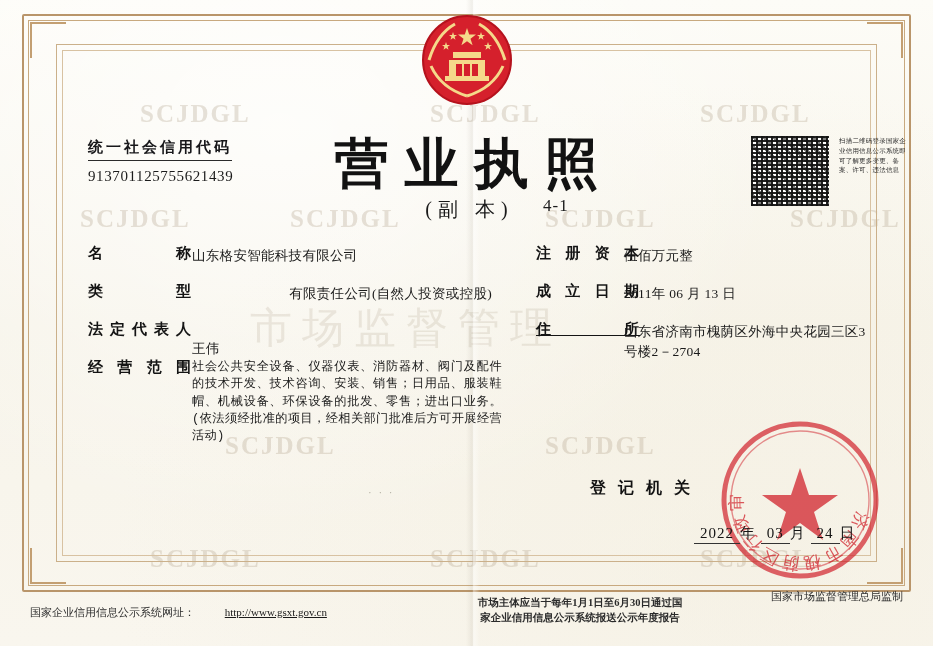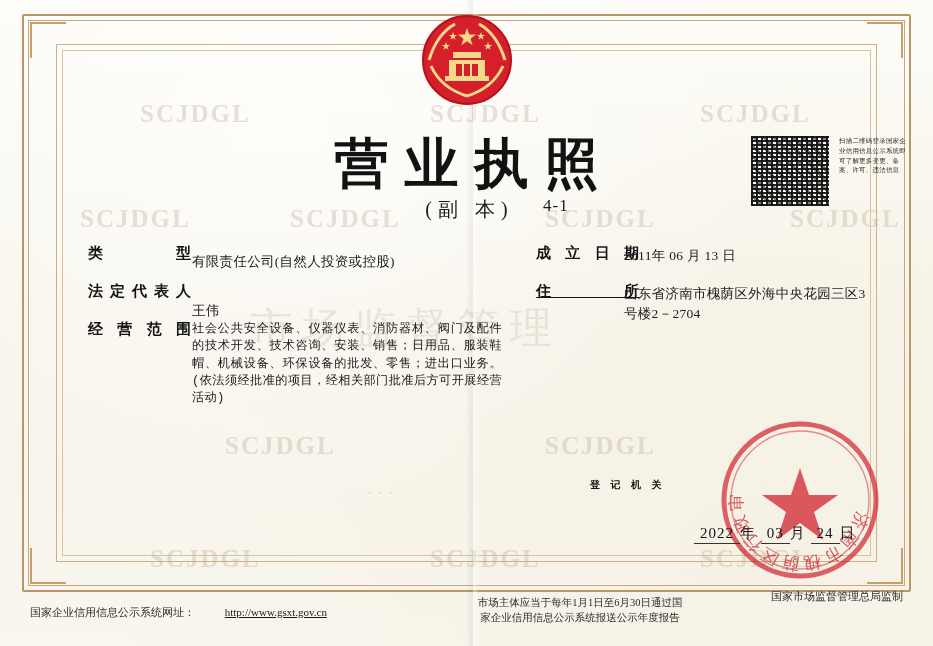--- a/index.html
+++ b/index.html
@@ -237,21 +237,21 @@
     line-height: 1.42;
     text-align: justify;
     font-family: Liberation Mono, monospace;
   }
 
   
   .registry-label {
     position: absolute;
     left: 590px;
     top: 478px;
-    font-size: 10px;
+    font-size: 16px;
     font-weight: bold;
     letter-spacing: 4px;
     color: #131313;
   }
   .registry-date {
     position: absolute;
     left: 694px;
     top: 524px;
     font-size: 15px;
     letter-spacing: 1px;
@@ -291,20 +291,21 @@
   }
   .footer-center {
     position: absolute;
     left: 455px;
     bottom: 8px;
     width: 250px;
     text-align: center;
     font-size: 10.5px;
     line-height: 1.5;
     color: #2b2b2b;
+    font-weight: bold;
   }
   .footer-right {
     position: absolute;
     right: 30px;
     bottom: 30px;
     white-space: nowrap;
   }
   
   .artifact {
     position: absolute;
@@ -364,36 +365,46 @@
       <rect x="57" y="56" width="6" height="12" fill="#d5202c"></rect>
 
       <polygon points="52,20 54.2,26.6 61,26.6 55.5,30.7 57.6,37.3 52,33.2 46.4,37.3 48.5,30.7 43,26.6 49.8,26.6" fill="#f5d98a"></polygon>
       <polygon points="38,24 39,27 42,27 39.6,28.8 40.5,31.8 38,30 35.5,31.8 36.4,28.8 34,27 37,27" fill="#f5d98a"></polygon>
       <polygon points="66,24 67,27 70,27 67.6,28.8 68.5,31.8 66,30 63.5,31.8 64.4,28.8 62,27 65,27" fill="#f5d98a"></polygon>
       <polygon points="31,34 32,37 35,37 32.6,38.8 33.5,41.8 31,40 28.5,41.8 29.4,38.8 27,37 30,37" fill="#f5d98a"></polygon>
       <polygon points="73,34 74,37 77,37 74.6,38.8 75.5,41.8 73,40 70.5,41.8 71.4,38.8 69,37 72,37" fill="#f5d98a"></polygon>
     </svg>
   </div>
 
+  <div class="code-block">
+    <div class="code-label">统一社会信用代码</div>
+    <div class="code-value">913701125755621439</div>
+  </div>
 
   <div class="main-title">营业执照</div>
   <div class="sub-title">(副 本)</div>
   <div class="serial">4-1</div>
 
   <div class="qr-wrap">
     <div class="qr"></div>
   </div>
   <div class="qr-note">扫描二维码登录国家企业信用信息公示系统即可了解更多变更、备案、许可、违法信息</div>
 
   <div class="fields">
 
+    <div class="row" style="height:38px;">
+      <div class="lbl label-left" style="top:0;">名　　称</div>
+      <div class="val value-left" style="top:2px;">山东格安智能科技有限公司</div>
+      <div class="lbl label-right" style="top:0;">注 册 资 本</div>
+      <div class="val value-right" style="top:2px;">伍佰万元整</div>
+    </div>
 
     <div class="row" style="height:38px;">
       <div class="lbl label-left" style="top:0;">类　　型</div>
-      <div class="val value-left" style="top:8px;">有限责任公司(自然人投资或控股)</div>
+      <div class="val value-left" style="top:2px;text-align:right;">有限责任公司(自然人投资或控股)</div>
       <div class="lbl label-right" style="top:0;">成 立 日 期</div>
       <div class="val value-right" style="top:2px;">2011年 06 月 13 日</div>
     </div>
 
     <div class="row" style="height:38px;">
       <div class="lbl label-left" style="top:0;">法定代表人</div>
       <div class="val value-left" style="top:2px;margin-top:17px;">王伟</div>
       <div class="lbl label-right" style="top:0;text-decoration:underline;">住　　所</div>
       <div class="val value-right" style="top:2px;">山东省济南市槐荫区外海中央花园三区3号楼2－2704</div>
     </div>

